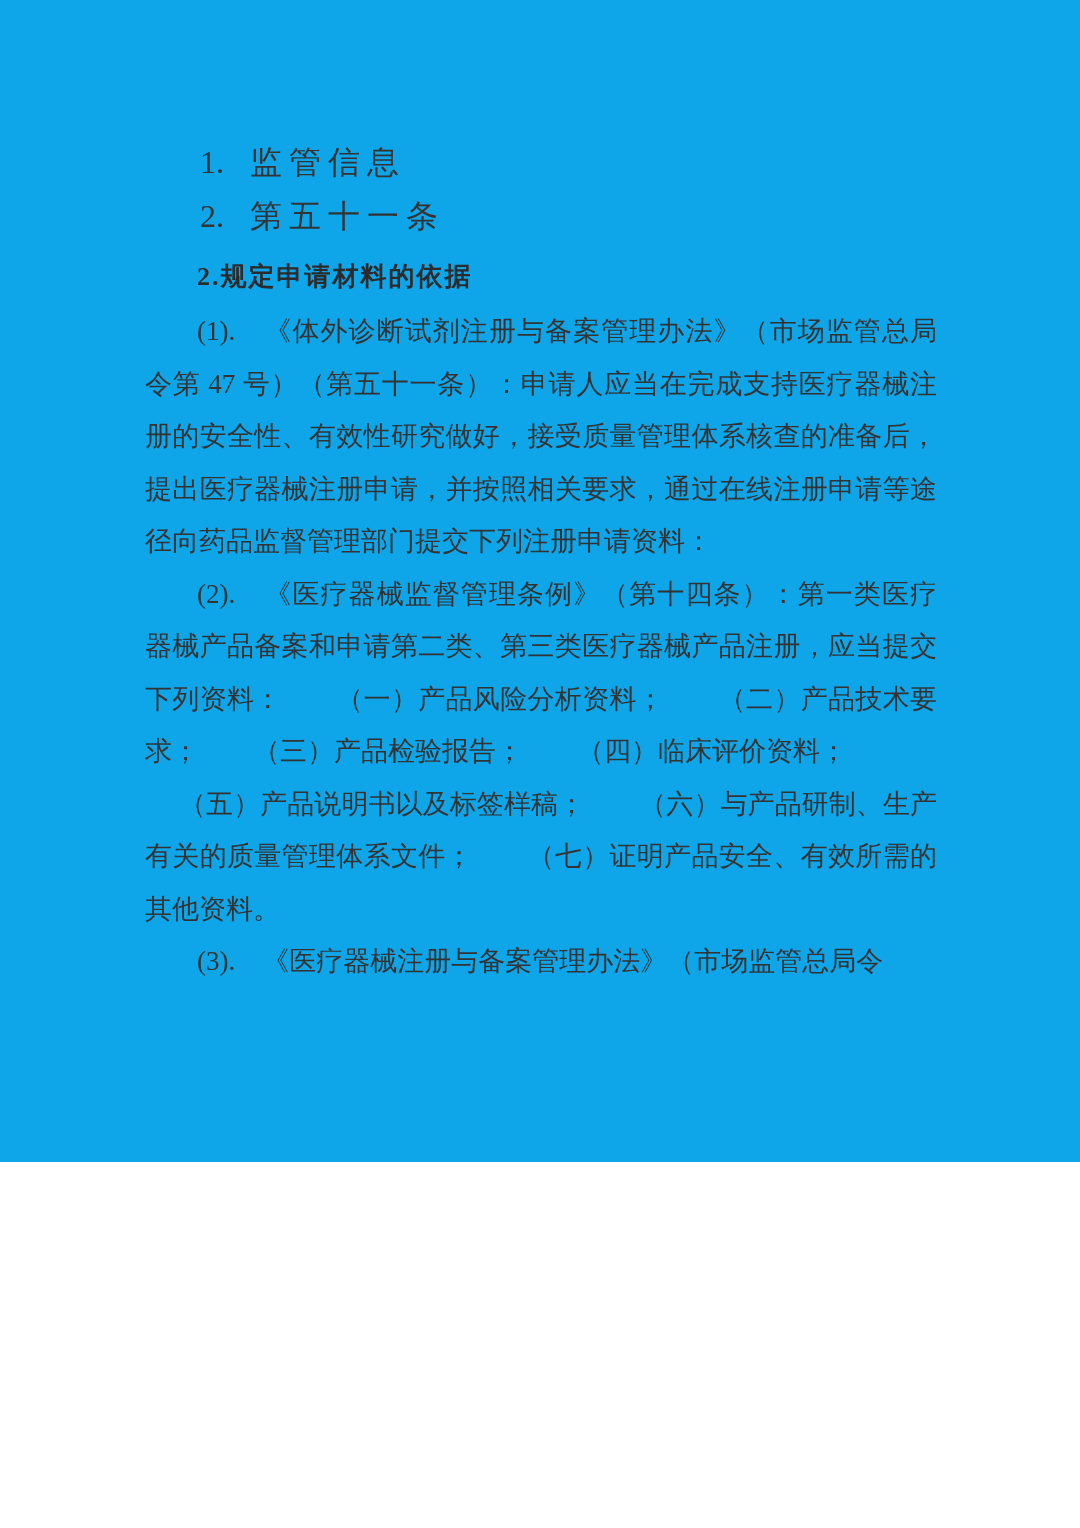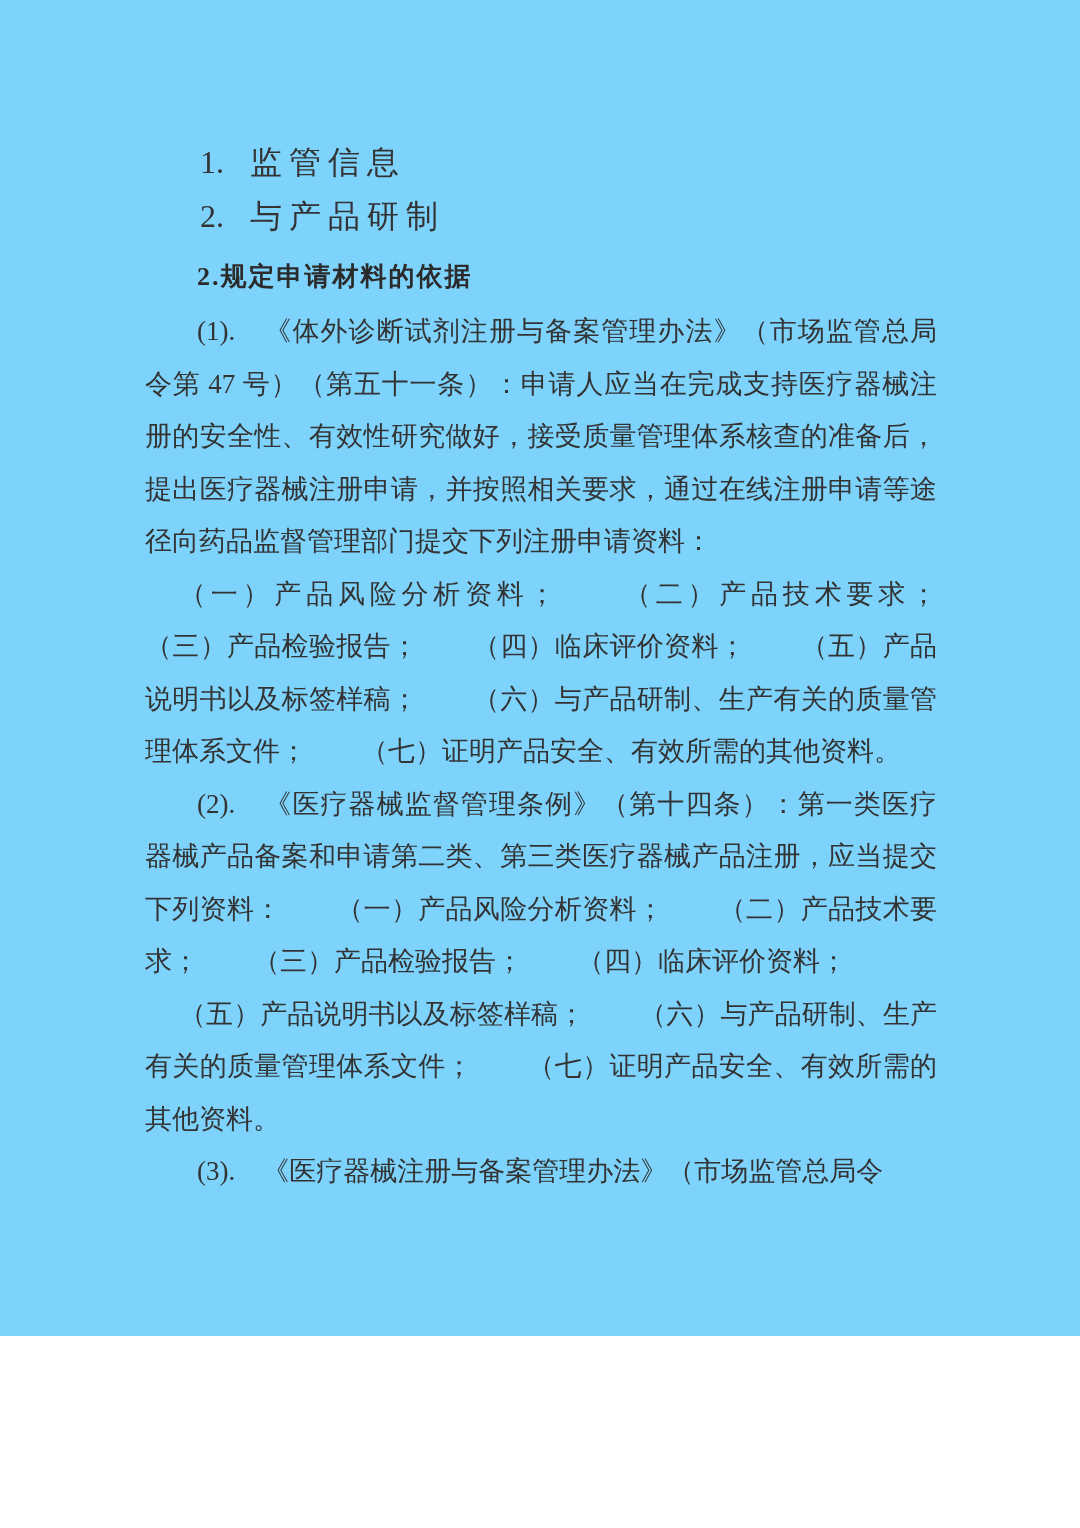--- a/index.html
+++ b/index.html
@@ -3,23 +3,23 @@
 <meta charset="utf-8">
 <style>
   html, body {
     margin: 0;
     padding: 0;
     background: #ffffff;
   }
   .page {
     position: relative;
     width: 1080px;
-    height: 1336px;
+    height: 1162px;
     margin: 0 auto;
-    background: #7dd3fc;
+    background: #0ea5e9;
     color: #333333;
     font-family: "Liberation Serif", "DejaVu Serif", serif;
     box-sizing: border-box;
     padding: 135px 143px 12px 145px;
     overflow: hidden;
   }
   .doc-list {
     margin-left: 55px;
   }
   .list-row {
@@ -66,34 +66,33 @@
 <body>
 
 <div class="page">
 
   <div class="doc-list">
   <div class="list-row">
     <span class="list-num">1.</span><span class="list-label">监管信息</span>
   </div>
 
   <div class="list-row">
-    <span class="list-num">2.</span><span class="list-label">与产品研制</span>
+    <span class="list-num">2.</span><span class="list-label">第五十一条</span>
   </div>
 
 
 
 
 </div>
 
   <h2 class="section-heading">2.规定申请材料的依据</h2>
 
   <div id="paragraphs">
   <p class="para indent-num">(1).　《体外诊断试剂注册与备案管理办法》（市场监管总局令第 47 号）（第五十一条）：申请人应当在完成支持医疗器械注册的安全性、有效性研究做好，接受质量管理体系核查的准备后，提出医疗器械注册申请，并按照相关要求，通过在线注册申请等途径向药品监督管理部门提交下列注册申请资料：</p>
 
-  <p class="para indent-item">（一）产品风险分析资料；　　（二）产品技术要求；　　（三）产品检验报告；　　（四）临床评价资料；　　（五）产品说明书以及标签样稿；　　（六）与产品研制、生产有关的质量管理体系文件；　　（七）证明产品安全、有效所需的其他资料。</p>
 
   <p class="para indent-num">(2).　《医疗器械监督管理条例》（第十四条）：第一类医疗器械产品备案和申请第二类、第三类医疗器械产品注册，应当提交下列资料：　　（一）产品风险分析资料；　　（二）产品技术要求；　　（三）产品检验报告；　　（四）临床评价资料；</p>
 
   <p class="para indent-item">（五）产品说明书以及标签样稿；　　（六）与产品研制、生产有关的质量管理体系文件；　　（七）证明产品安全、有效所需的其他资料。</p>
 
   <p class="para indent-num">(3).　《医疗器械注册与备案管理办法》（市场监管总局令</p>
 </div>
 
   <div class="page-number">6</div>
 </div>

